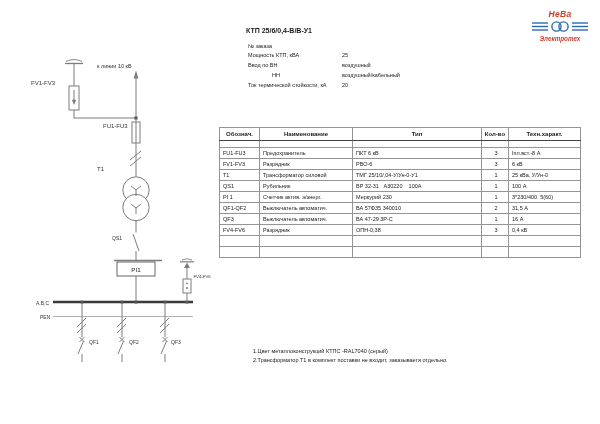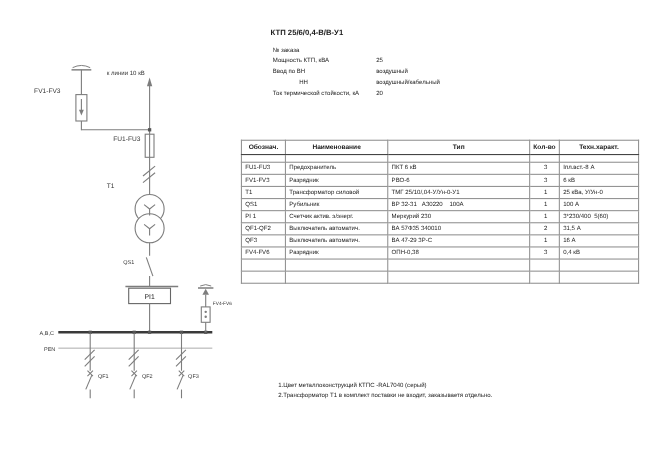--- a/index.html
+++ b/index.html
@@ -171,20 +171,36 @@
   </div>
   <div class="hrow hr3">
     <span>НН</span>
     <span class="hval">воздушный/кабельный</span>
   </div>
   <div class="hrow hr4">
     <span>Ток термической стойкости, кА</span>
     <span class="hval">20</span>
   </div>
 
+  <div class="logo">
+    <div class="logo-top">НеВа</div>
+    <svg width="58" height="11" viewBox="0 0 58 11">
+      <g stroke="#2b6ab0" stroke-width="1.4" fill="none">
+        <line x1="1" y1="2" x2="17" y2="2"></line>
+        <line x1="1" y1="5.5" x2="17" y2="5.5"></line>
+        <line x1="1" y1="9" x2="17" y2="9"></line>
+        <line x1="41" y1="2" x2="57" y2="2"></line>
+        <line x1="41" y1="5.5" x2="57" y2="5.5"></line>
+        <line x1="41" y1="9" x2="57" y2="9"></line>
+        <circle cx="25.5" cy="5.5" r="4.6"></circle>
+        <circle cx="32.5" cy="5.5" r="4.6"></circle>
+      </g>
+    </svg>
+    <div class="logo-bottom">Электротех</div>
+  </div>
 
   <table class="spec">
     <colgroup>
         <col style="width:40px">
         <col style="width:93px">
         <col style="width:129px">
         <col style="width:27px">
         <col style="width:72px">
       </colgroup>
     <tbody>

